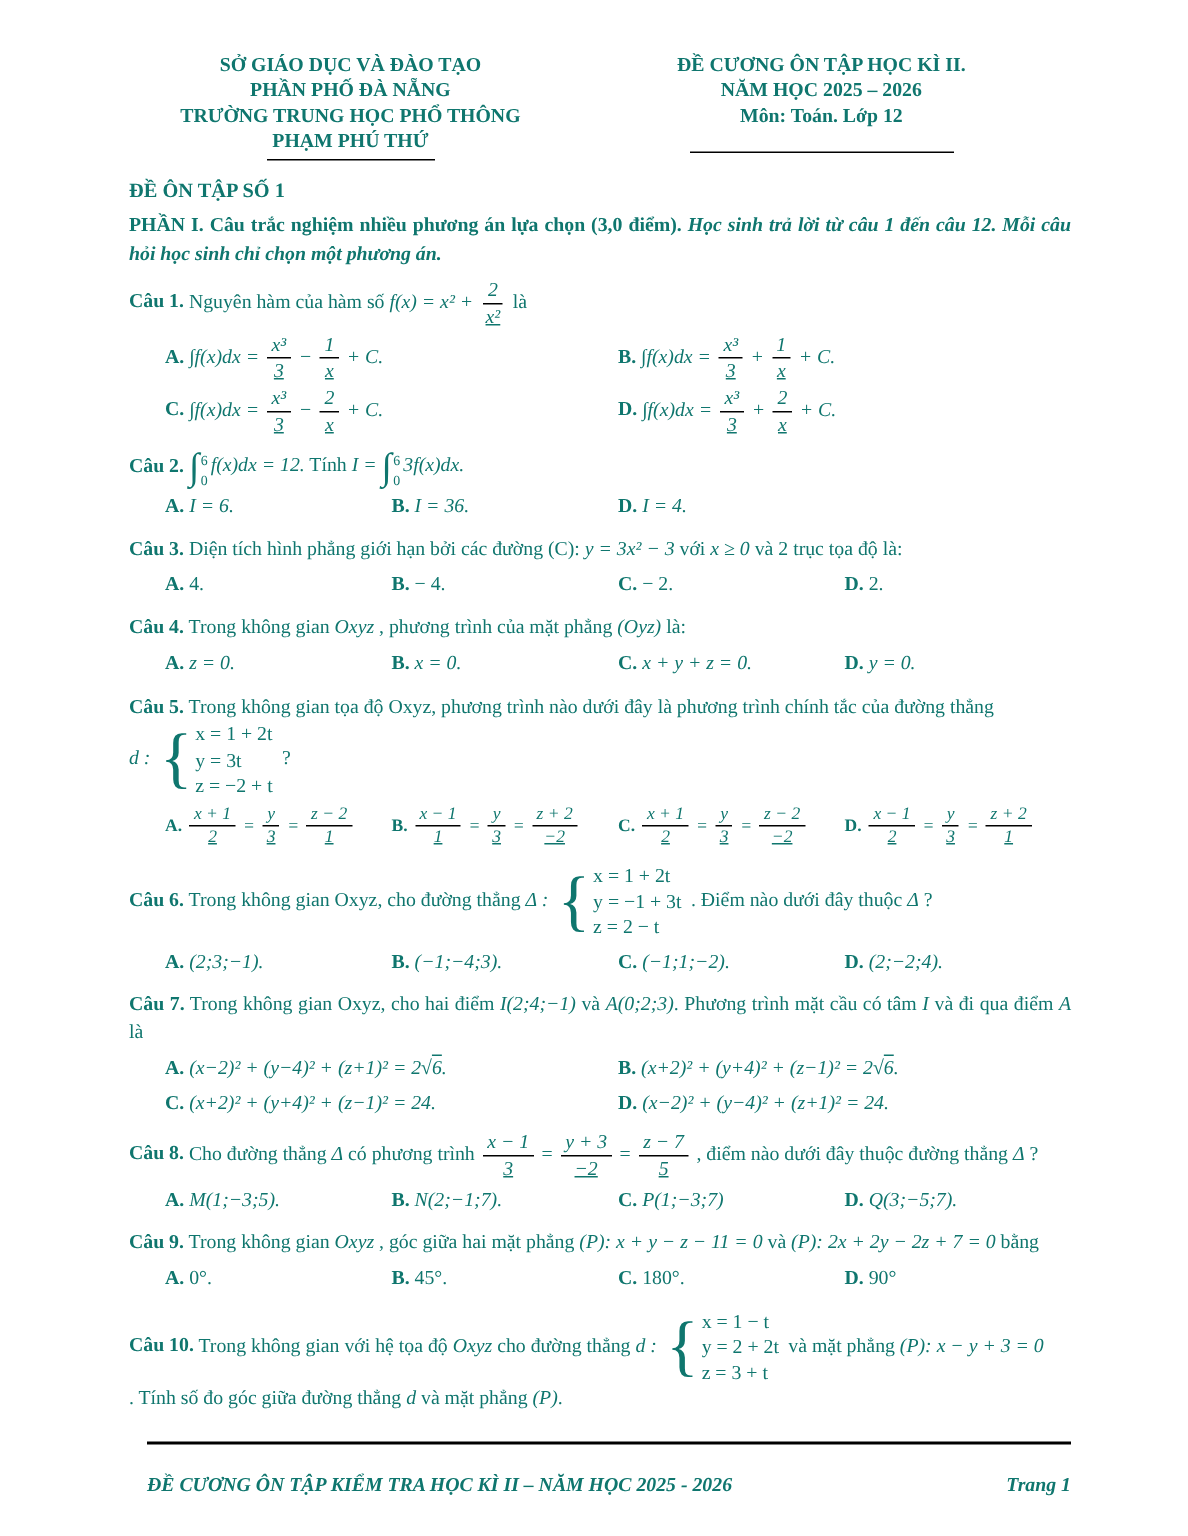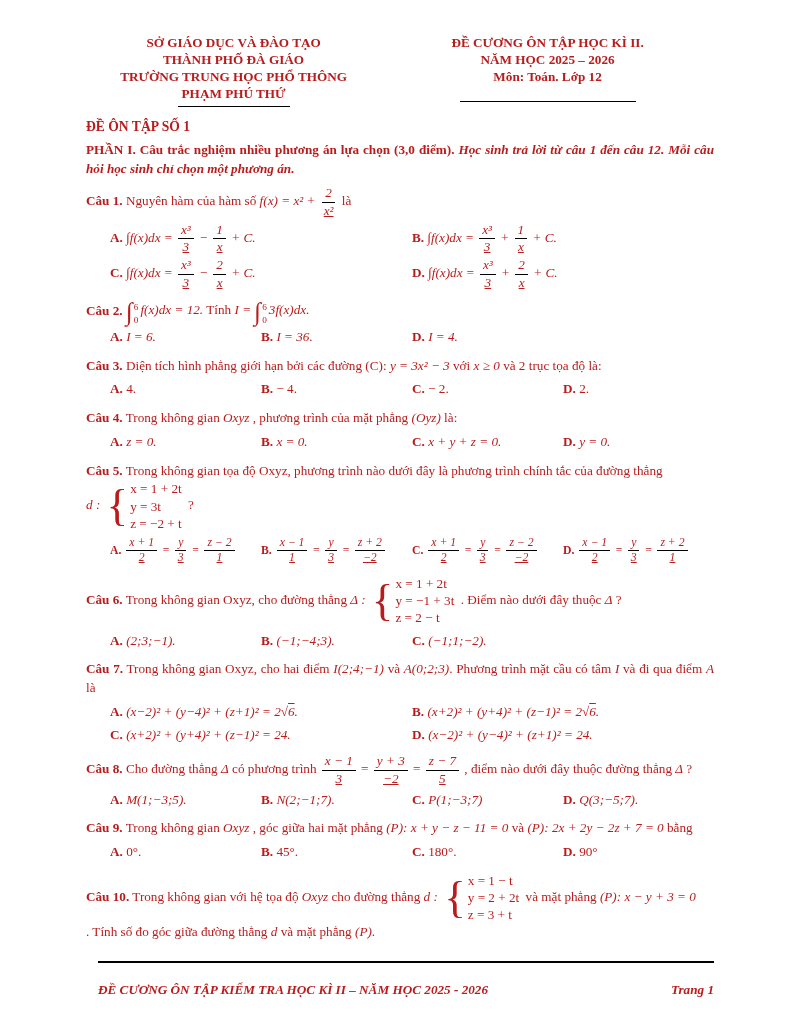--- a/index.html
+++ b/index.html
@@ -1,18 +1,18 @@
 <!DOCTYPE html>
 <html><head>
 <meta charset="utf-8">
 <style>
   * { margin:0; padding:0; box-sizing:border-box; }
   body { background:#ffffff; }
   .page {
-    width:792px; height:1024px; margin:0 auto; background:#fff; color:#b91c1c;
+    width:792px; height:1024px; margin:0 auto; background:#fff; color:#0f766e;
     font-family:"Liberation Serif", serif; font-size:13.2px; line-height:1.42;
     padding:34px 78px 70px 86px; position:relative; overflow:hidden;
   }
   
   .hdr { display:flex; }
   .hcol { font-weight:bold; text-align:center; line-height:1.3; }
   .hcol.left { width:47%; }
   .hcol.right { width:53%; }
   .uline { height:0; border-bottom:1.4px solid #000; margin:3px auto 0; }
   .hcol.left .uline { width:112px; }
@@ -53,21 +53,21 @@
             justify-content:space-between; font-weight:bold; font-style:italic; }
 </style>
 </head>
 <body>
 
 <div class="page">
 
   <div class="hdr">
     <div class="hcol left">
       <div>SỞ GIÁO DỤC VÀ ĐÀO TẠO</div>
-      <div>THÀNH PHỐ ĐÀ GIÁO</div>
+      <div>PHẦN PHỐ ĐÀ NẴNG</div>
       <div>TRƯỜNG TRUNG HỌC PHỔ THÔNG</div>
       <div>PHẠM PHÚ THỨ</div>
       <div class="uline"></div>
     </div>
     <div class="hcol right">
       <div>ĐỀ CƯƠNG ÔN TẬP HỌC KÌ II.</div>
       <div>NĂM HỌC 2025 – 2026</div>
       <div>Môn: Toán. Lớp 12</div>
       <div class="uline"></div>
     </div>
@@ -214,20 +214,21 @@
               <span class="cls">
                 <span>x = 1 + 2t</span>
                 <span>y = −1 + 3t</span>
                 <span>z = 2 − t</span>
               </span>
             </span> . Điểm nào dưới đây thuộc <span class="mi">Δ</span> ?</span></div>
         <div class="opts cols4">
           <div class="opt math"><b class="okey">A.</b> <span class="otxt">(2;3;−1).</span></div>
           <div class="opt math"><b class="okey">B.</b> <span class="otxt">(−1;−4;3).</span></div>
           <div class="opt math"><b class="okey">C.</b> <span class="otxt">(−1;1;−2).</span></div>
+          <div class="opt math"><b class="okey">D.</b> <span class="otxt">(2;−2;4).</span></div>
         </div>
       </div>
       <div class="question">
         <div class="qline"><b class="qlabel">Câu 7.</b> <span>Trong không gian Oxyz, cho hai điểm <span class="mi">I(2;4;−1)</span> và <span class="mi">A(0;2;3)</span>. Phương trình mặt cầu có tâm <span class="mi">I</span> và đi qua điểm <span class="mi">A</span> là</span></div>
         <div class="opts cols2">
           <div class="opt math"><b class="okey">A.</b> <span class="otxt">(x−2)² + (y−4)² + (z+1)² = 2√<span class="sqv">6</span>.</span></div>
           <div class="opt math"><b class="okey">B.</b> <span class="otxt">(x+2)² + (y+4)² + (z−1)² = 2√<span class="sqv">6</span>.</span></div>
           <div class="opt math"><b class="okey">C.</b> <span class="otxt">(x+2)² + (y+4)² + (z−1)² = 24.</span></div>
           <div class="opt math"><b class="okey">D.</b> <span class="otxt">(x−2)² + (y−4)² + (z+1)² = 24.</span></div>
         </div>

